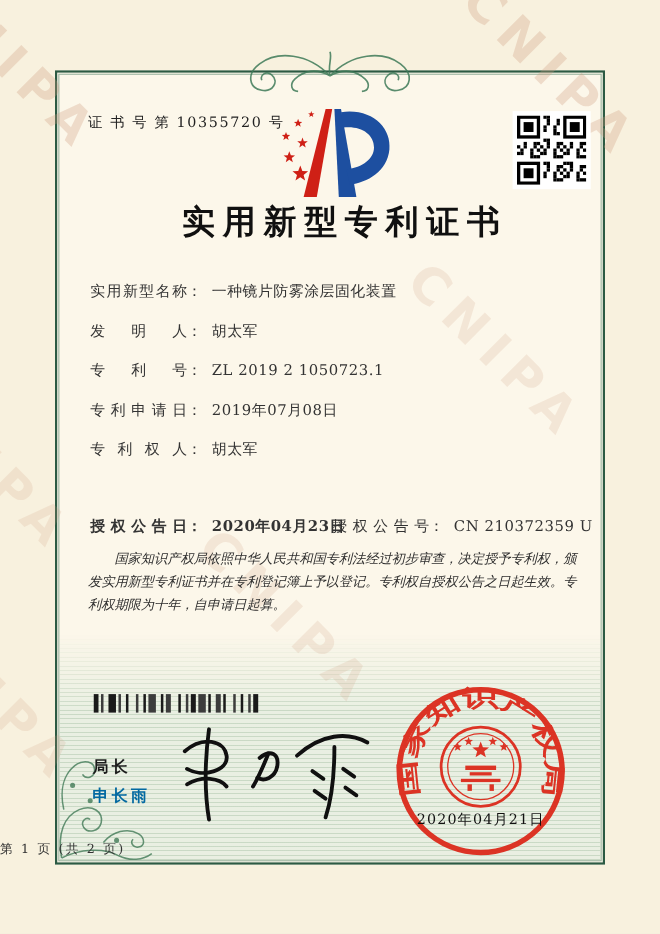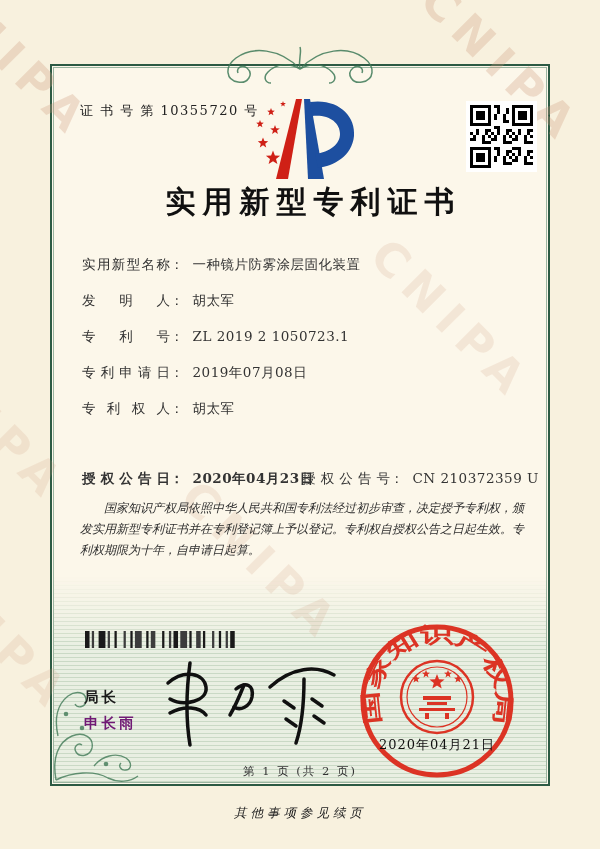--- a/index.html
+++ b/index.html
@@ -39,28 +39,28 @@
 
   .paragraphs{position:absolute;left:80px;top:498px;width:444px;z-index:2;}
   .paragraphs p{margin:0;text-indent:2em;font-size:12px;line-height:21px;text-align:justify;
                 color:#2e2e2e;font-style:italic;}
 
   .barcode{position:absolute;left:85px;top:631px;z-index:2;}
 
   .signer-title{position:absolute;left:84px;top:688px;z-index:2;font-family:"DejaVu Sans","Liberation Sans",sans-serif;
                 font-weight:bold;font-size:14.5px;letter-spacing:3px;color:#1b1b1b;}
   .signer-name{position:absolute;left:84px;top:714px;z-index:2;font-family:"DejaVu Sans","Liberation Sans",sans-serif;
-               font-weight:bold;font-size:14.5px;letter-spacing:3px;color:#701a75;}
+               font-weight:bold;font-size:14.5px;letter-spacing:3px;color:#0369a1;}
   .signature{position:absolute;left:152px;top:653px;z-index:2;}
 
   .seal{position:absolute;left:352px;top:617px;z-index:3;opacity:.95;}
   .seal-date{position:absolute;left:352px;top:736px;width:170px;z-index:4;text-align:center;
              font-size:13px;letter-spacing:1px;color:#111;}
 
-  .page-number{position:absolute;left:0;right:0;top:764px;z-index:2;text-align:center;
+  .page-number{position:absolute;left:0;right:0;top:764px;z-index:2;
                font-size:11.5px;letter-spacing:2px;color:#333;}
   .continuation{position:absolute;left:0;right:0;top:805px;z-index:2;text-align:center;
                 font-size:12.5px;font-style:italic;letter-spacing:4px;color:#222;}
 
   .ornament-top{position:absolute;left:218px;top:42px;z-index:2;}
   .ornament-corner{position:absolute;left:48px;top:670px;z-index:2;}
 </style>
 </head>
 <body>
 
@@ -314,15 +314,14 @@
       <rect x="-10" y="5" width="20" height="3"></rect>
       <rect x="-18" y="11" width="36" height="3"></rect>
       <rect x="-12" y="16" width="4" height="6"></rect>
       <rect x="8" y="16" width="4" height="6"></rect>
     </g>
   </svg>
   <div class="seal-date">2020年04月21日</div>
 
   <div class="page-number">第 1 页 (共 2 页)</div>
 
-  <div class="continuation">其他事项参见续页</div>
 
 </div>
 
 </body></html>

